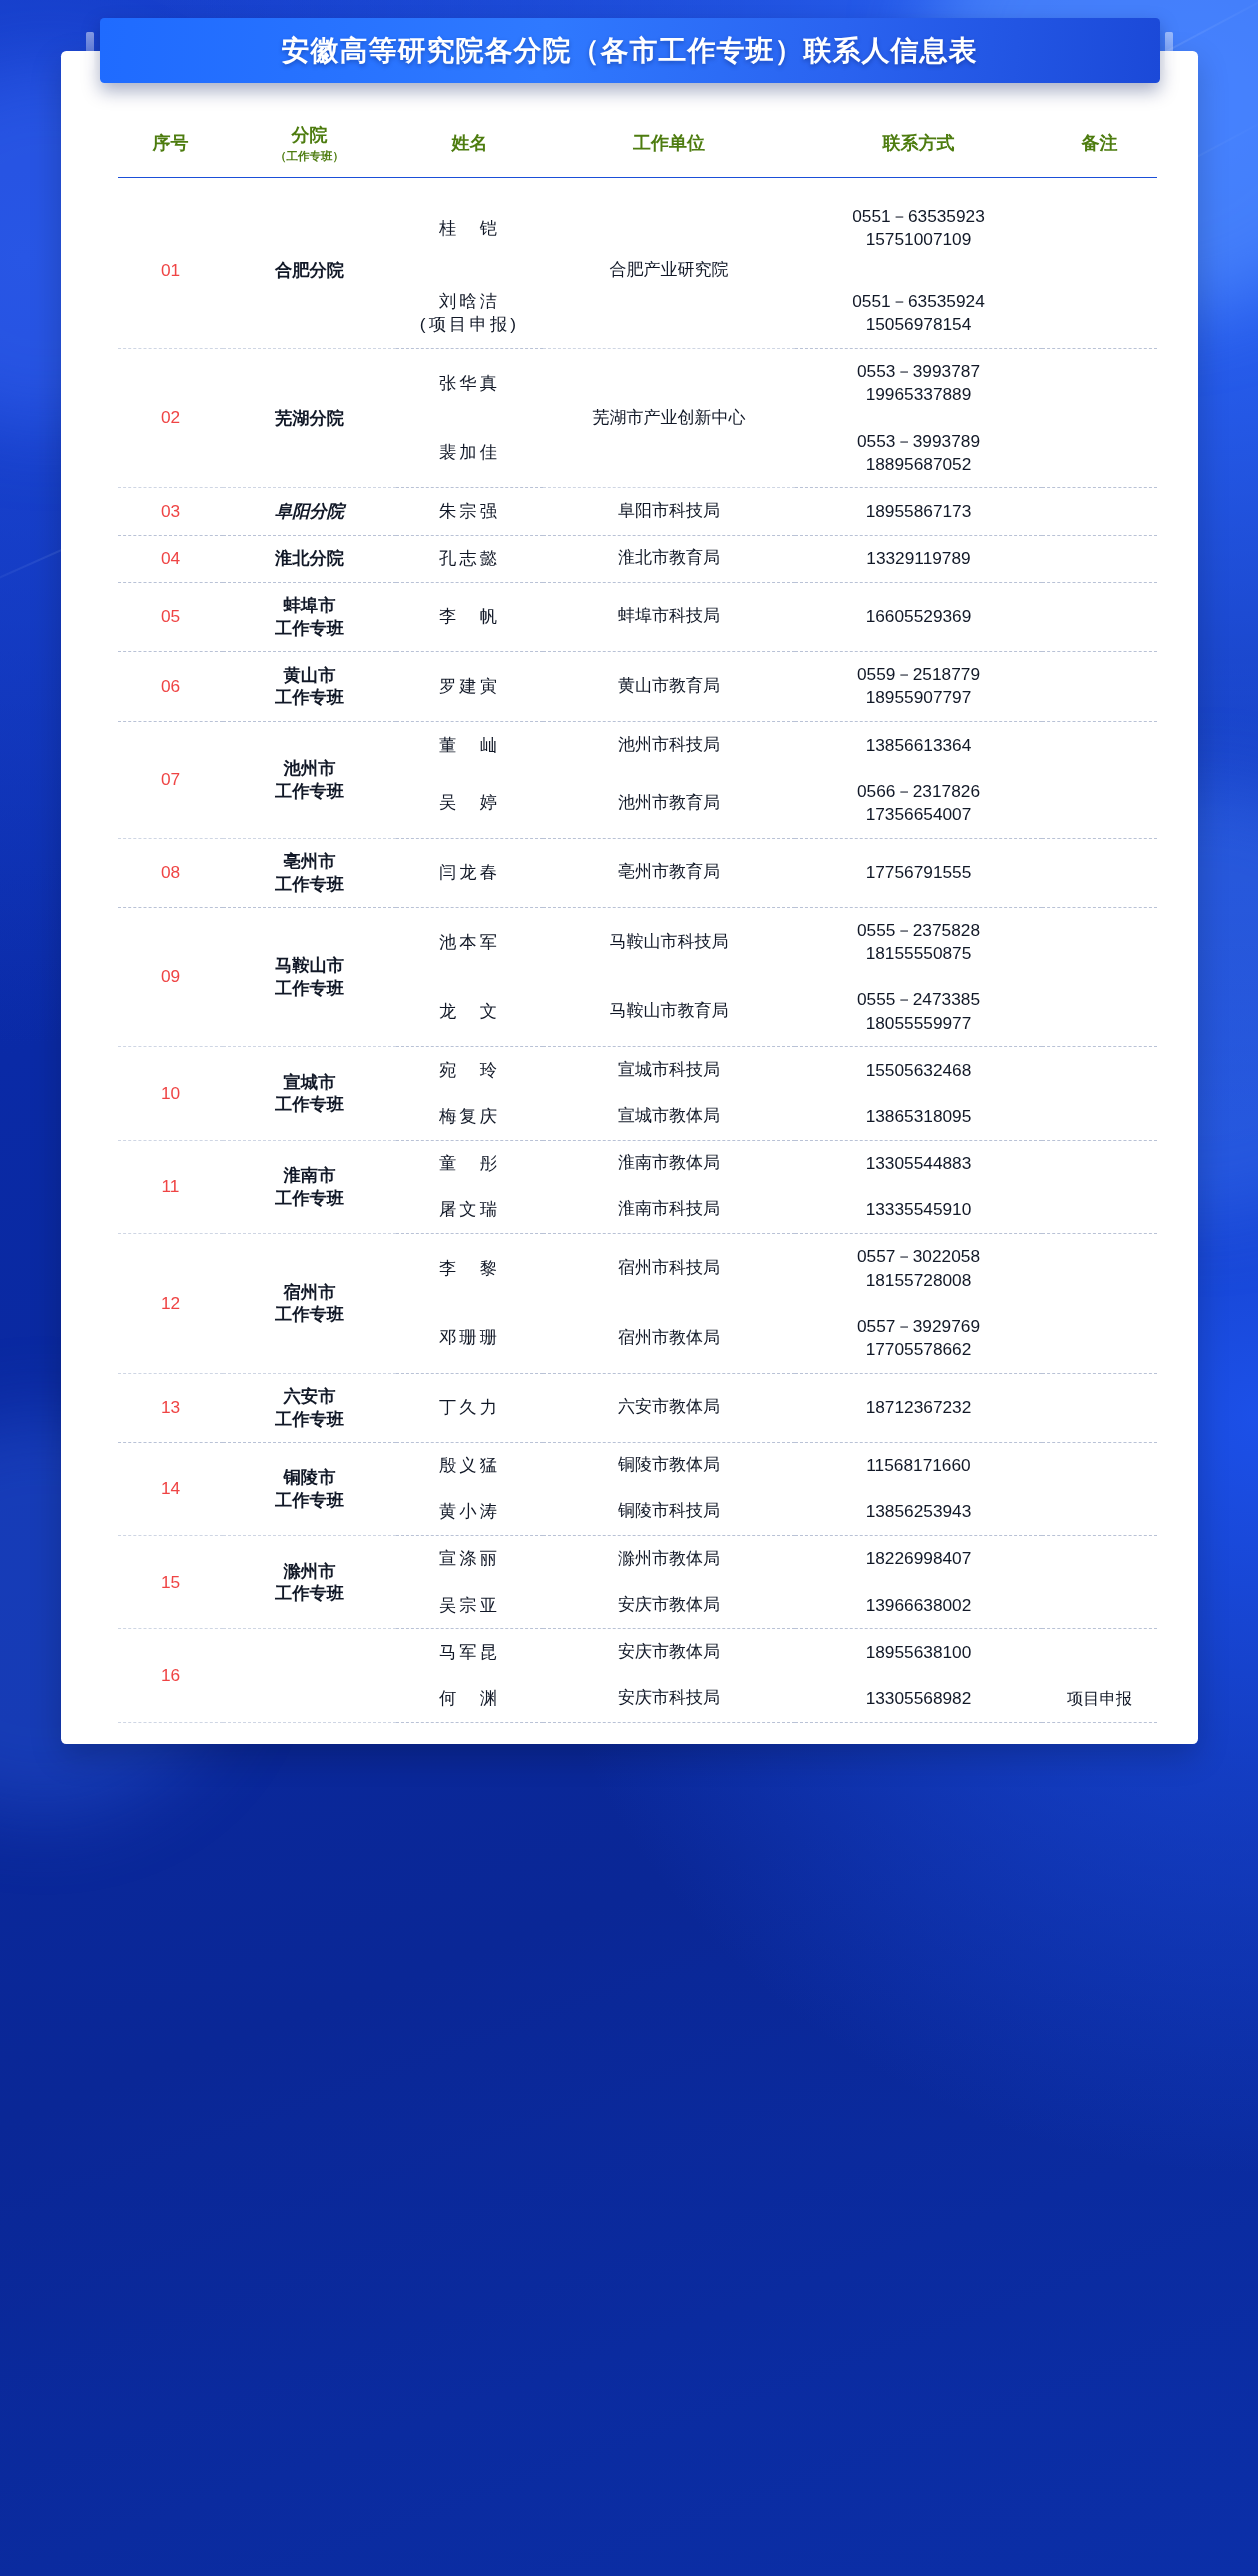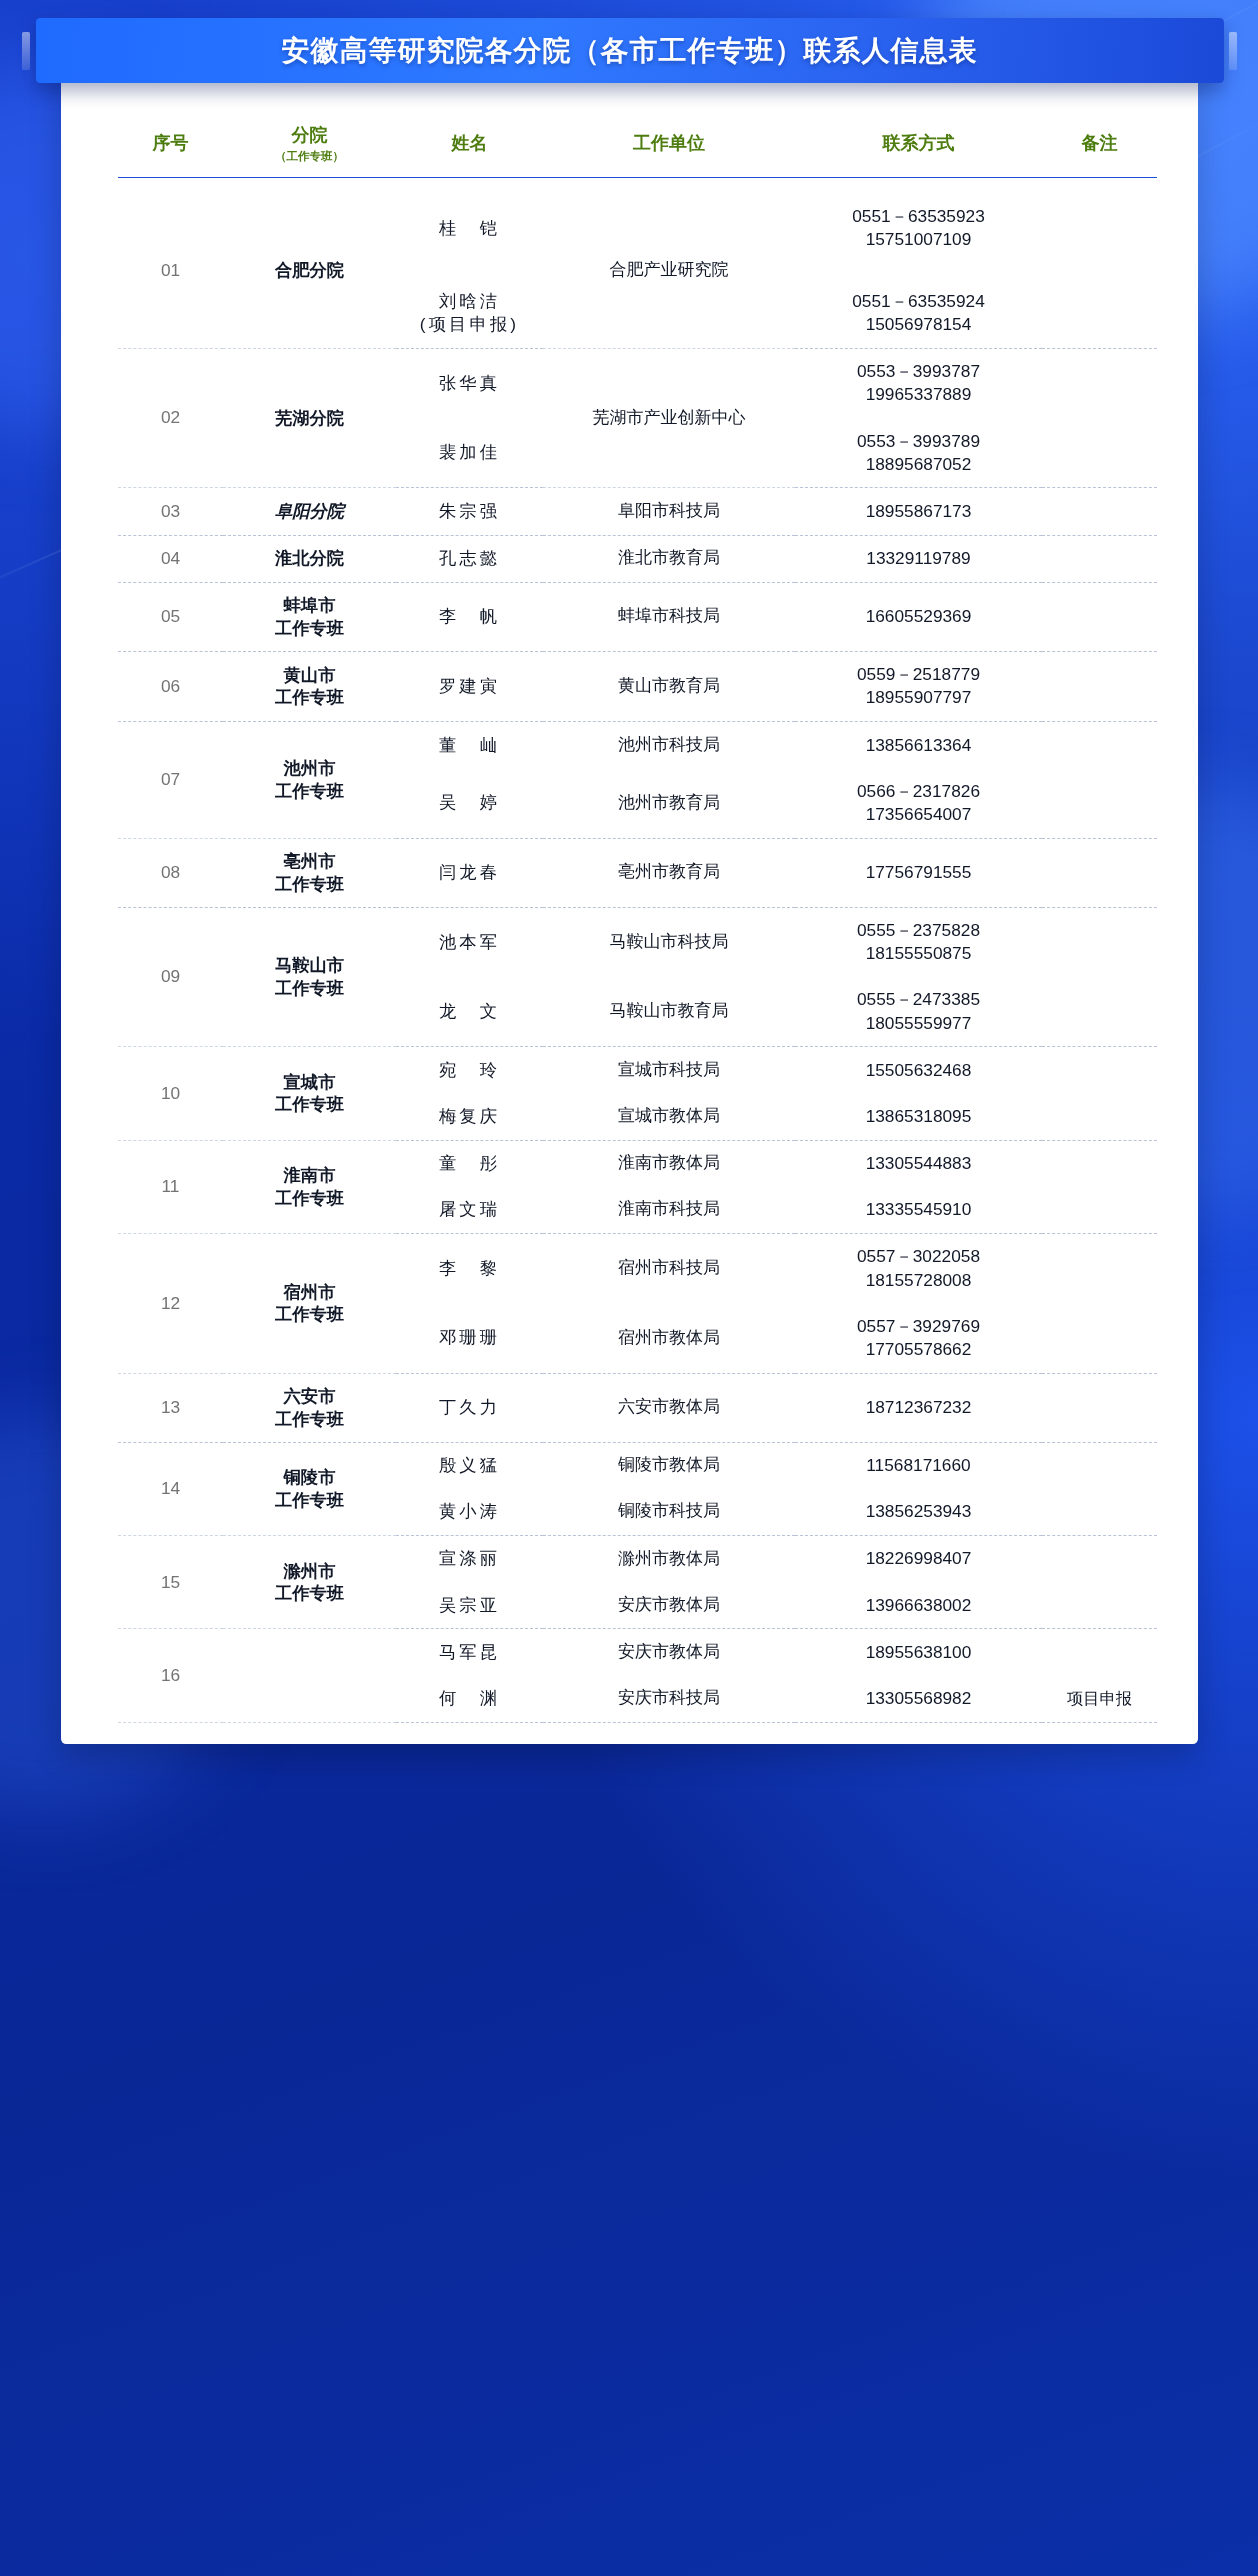--- a/index.html
+++ b/index.html
@@ -49,21 +49,21 @@
     position:relative;
     margin:0 auto;
     width:1137px;
     height:0;
   }
   .title-bar{
     position:absolute;
     left:50%;
     transform:translateX(-50%);
     top:-33px;
-    width:1188px;
+    width:1060px;
     height:65px;
     border-radius:4.2px;
     background:linear-gradient(95deg,#1f6bff 0%,#2f79ff 42%,#2a63f0 70%,#1b49d8 100%);
     box-shadow:0 7.3px 18px rgba(6,24,90,.35);
     display:flex;align-items:center;justify-content:center;
   }
   .title-bar:before,.title-bar:after{
     content:"";position:absolute;top:13.6px;width:8.4px;height:38px;border-radius:1.6px;
     background:linear-gradient(180deg,rgba(255,255,255,.85),rgba(255,255,255,.25));
     opacity:.55;
@@ -103,21 +103,21 @@
   tbody td{
     font-size:17.3px;
     color:#111827;
     text-align:center;
     vertical-align:middle;
     padding:11.5px 3.1px;
     line-height:1.34;
   }
   tbody tr > td{border-bottom:1px dashed #cfd6e4;}
   tbody tr.group-end > td{border-bottom:1px dashed #b9c2d6;}
-  tbody td.no{font-size:17.3px;color:#737373;}
+  tbody td.no{font-size:17.3px;color:#ef4444;}
   tbody td.branch{font-weight:bold;line-height:1.3;}
   tbody td.name{letter-spacing:.18em;}
   tbody td.contact{white-space:pre-line;}
   tbody td.unit{font-size:17px;}
   tbody td.remark{font-size:16.3px;}
   .nb{border-bottom:none !important;}
   .first-row td{padding-top:27px;}
 </style>
 </head>
 <body>

